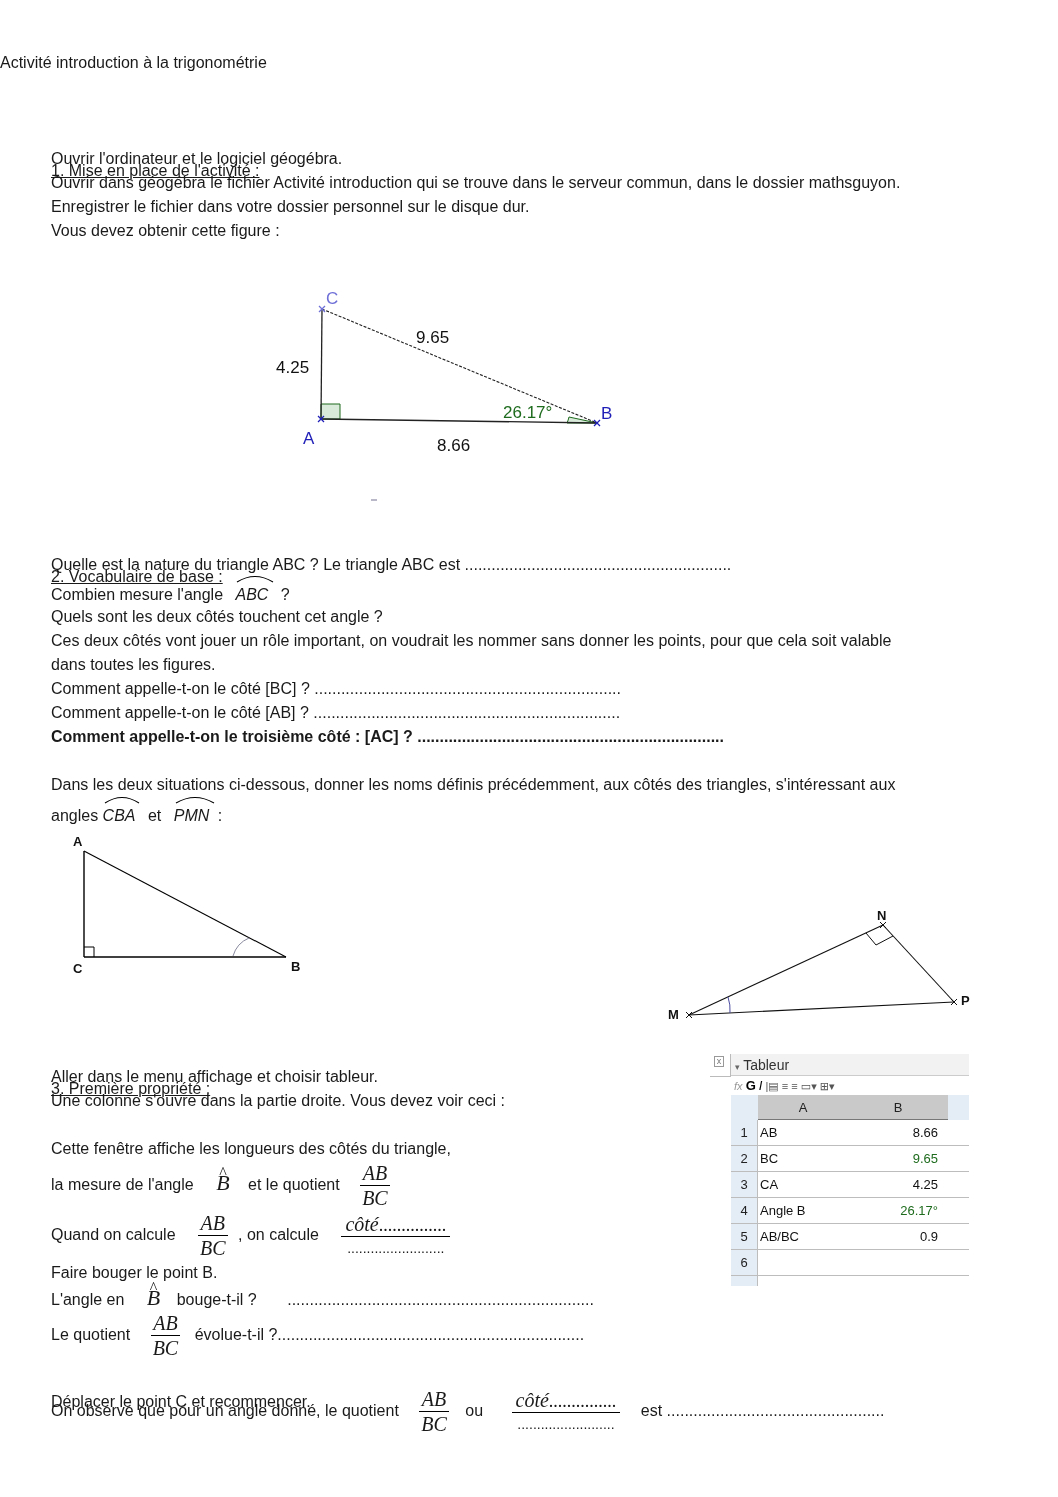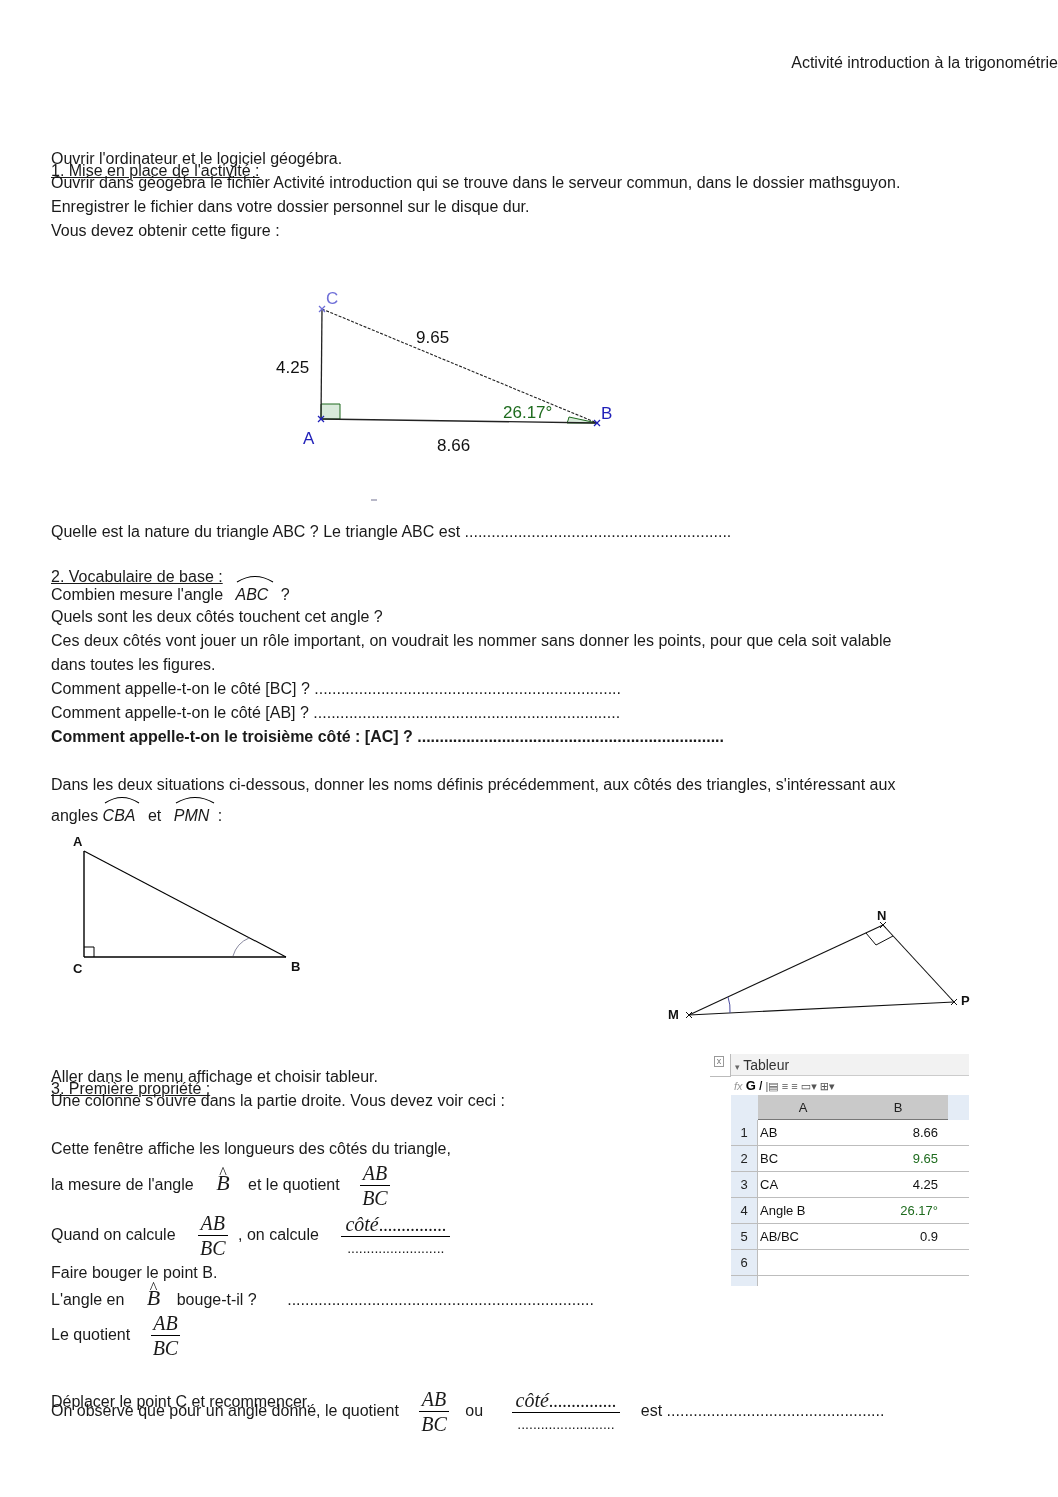--- a/index.html
+++ b/index.html
@@ -35,21 +35,21 @@
   .sheet .hdr .rest { width: 21px; background: #e4ecf6; }
   .sheet .row { display: flex; height: 25px; border-bottom: 1px solid #bdbdbd; }
   .sheet .row .rn { width: 27px; background: #e4ecf6; text-align: center; line-height: 25px; color: #222; border-right: 1px solid #bdbdbd; box-sizing: border-box; }
   .sheet .row .a { width: 90px; line-height: 25px; padding-left: 2px; box-sizing: border-box; color: #111; }
   .sheet .row .b { width: 100px; line-height: 25px; text-align: right; padding-right: 10px; box-sizing: border-box; color: #111; }
   .sheet .row .b.green { color: #1e6b1e; }
 </style>
 </head>
 <body>
 
-<div class="abs txt" style="left:0; width:1058px; top:51px; text-align:right;">Activité introduction à la trigonométrie</div>
+<div class="abs txt" style="left:0; width:1058px; top:51px; text-align:left;">Activité introduction à la trigonométrie</div>
 
 <div class="abs txt u" style="left:51px; top:123px;">1. Mise en place de l'activité :</div>
 <div class="abs txt" style="left:51px; top:147px;">Ouvrir l'ordinateur et le logiciel géogébra.</div>
 <div class="abs txt" style="left:51px; top:171px;">Ouvrir dans géogébra le fichier Activité introduction qui se trouve dans le serveur commun, dans le dossier mathsguyon.</div>
 <div class="abs txt" style="left:51px; top:195px;">Enregistrer le fichier dans votre dossier personnel sur le disque dur.</div>
 <div class="abs txt" style="left:51px; top:219px;">Vous devez obtenir cette figure :</div>
 
 <svg class="abs" style="left:260px; top:280px;" width="380" height="230">
   <polygon points="61,139 80,139 80,124 61,124" fill="#d9eadb" stroke="#1e6b1e" stroke-width="1"></polygon>
   <path d="M 337,143 L 309,137 A 28 28 0 0 1 307,143 Z" fill="#d9eadb" stroke="#1e6b1e" stroke-width="1"></path>
@@ -72,21 +72,21 @@
   <text x="43" y="164" font-family="Liberation Sans, sans-serif" font-size="17" fill="#1f1fb8">A</text>
   <text x="341" y="139" font-family="Liberation Sans, sans-serif" font-size="17" fill="#1f1fb8">B</text>
   <text x="156" y="63" font-family="Liberation Sans, sans-serif" font-size="17" fill="#111">9.65</text>
   <text x="16" y="93" font-family="Liberation Sans, sans-serif" font-size="17" fill="#111">4.25</text>
   <text x="177" y="171" font-family="Liberation Sans, sans-serif" font-size="17" fill="#111">8.66</text>
   <text x="243" y="138" font-family="Liberation Sans, sans-serif" font-size="17" fill="#1e6b1e">26.17°</text>
   <rect x="111" y="219" width="6" height="2" fill="#b8b8c8"></rect>
 </svg>
 
 <div class="abs txt u" style="left:51px; top:529px;">2. Vocabulaire de base :</div>
-<div class="abs txt" style="left:51px; top:520px;">Quelle est la nature du triangle ABC ? Le triangle ABC est ............................................................</div>
+<div class="abs txt" style="left:51px; top:553px;">Quelle est la nature du triangle ABC ? Le triangle ABC est ............................................................</div>
 <div class="abs txt" style="left:51px; top:579px;">
   <span>Combien mesure l'angle</span>
   <span class="hat-arc" style="margin-left:8px;">
     <svg width="40" height="10">
         <path d="M 2,9 Q 20,-2 38,9" fill="none" stroke="#000" stroke-width="1.1"></path>
       </svg>
     <span>ABC</span>
   </span>
   <span style="margin-left:8px;">?</span>
 </div>
@@ -174,20 +174,21 @@
 <div class="abs txt" style="left:51px; top:1286px;">
   <span>L'angle en</span>
   <span class="bhat" style="margin-left:18px;"><span class="h">^</span><span>B</span></span>
   <span style="margin-left:12px;">bouge-t-il ?</span>
   <span style="margin-left:26px;">.....................................................................</span>
 </div>
 
 <div class="abs txt" style="left:51px; top:1310px; line-height:50px;">
   <span>Le quotient</span>
   <span class="frac" style="margin-left:16px;"><span class="num">AB</span><span class="den">BC</span></span>
+  <span style="margin-left:10px;">évolue-t-il ?.....................................................................</span>
 </div>
 
 <div class="abs txt" style="left:51px; top:1390px;">Déplacer le point C et recommencer.</div>
 
 <div class="abs txt" style="left:51px; top:1386px; line-height:50px;">
   <span>On observe que pour un angle donné, le quotient</span>
   <span class="frac" style="margin-left:16px;"><span class="num">AB</span><span class="den">BC</span></span>
   <span style="margin-left:12px;">ou</span>
   <span class="frac2" style="margin-left:24px;"><span class="num"><i>côté</i><span>...............</span></span><span class="den">.........................</span></span>
   <span style="margin-left:16px;">est .................................................</span>

